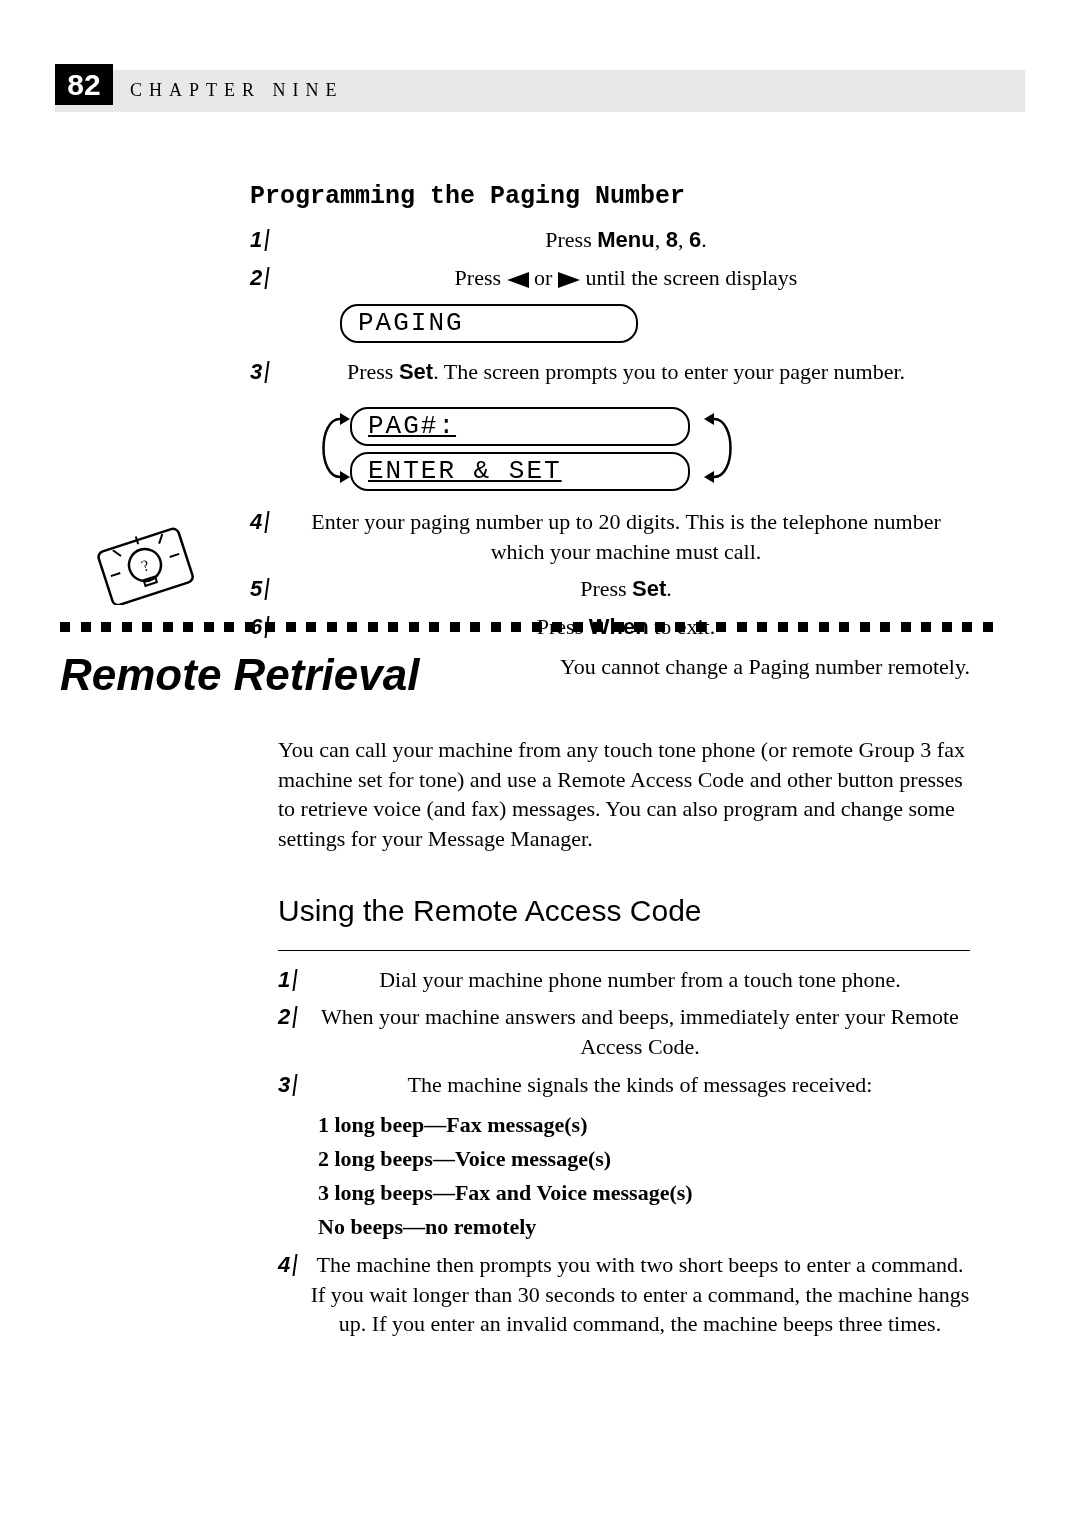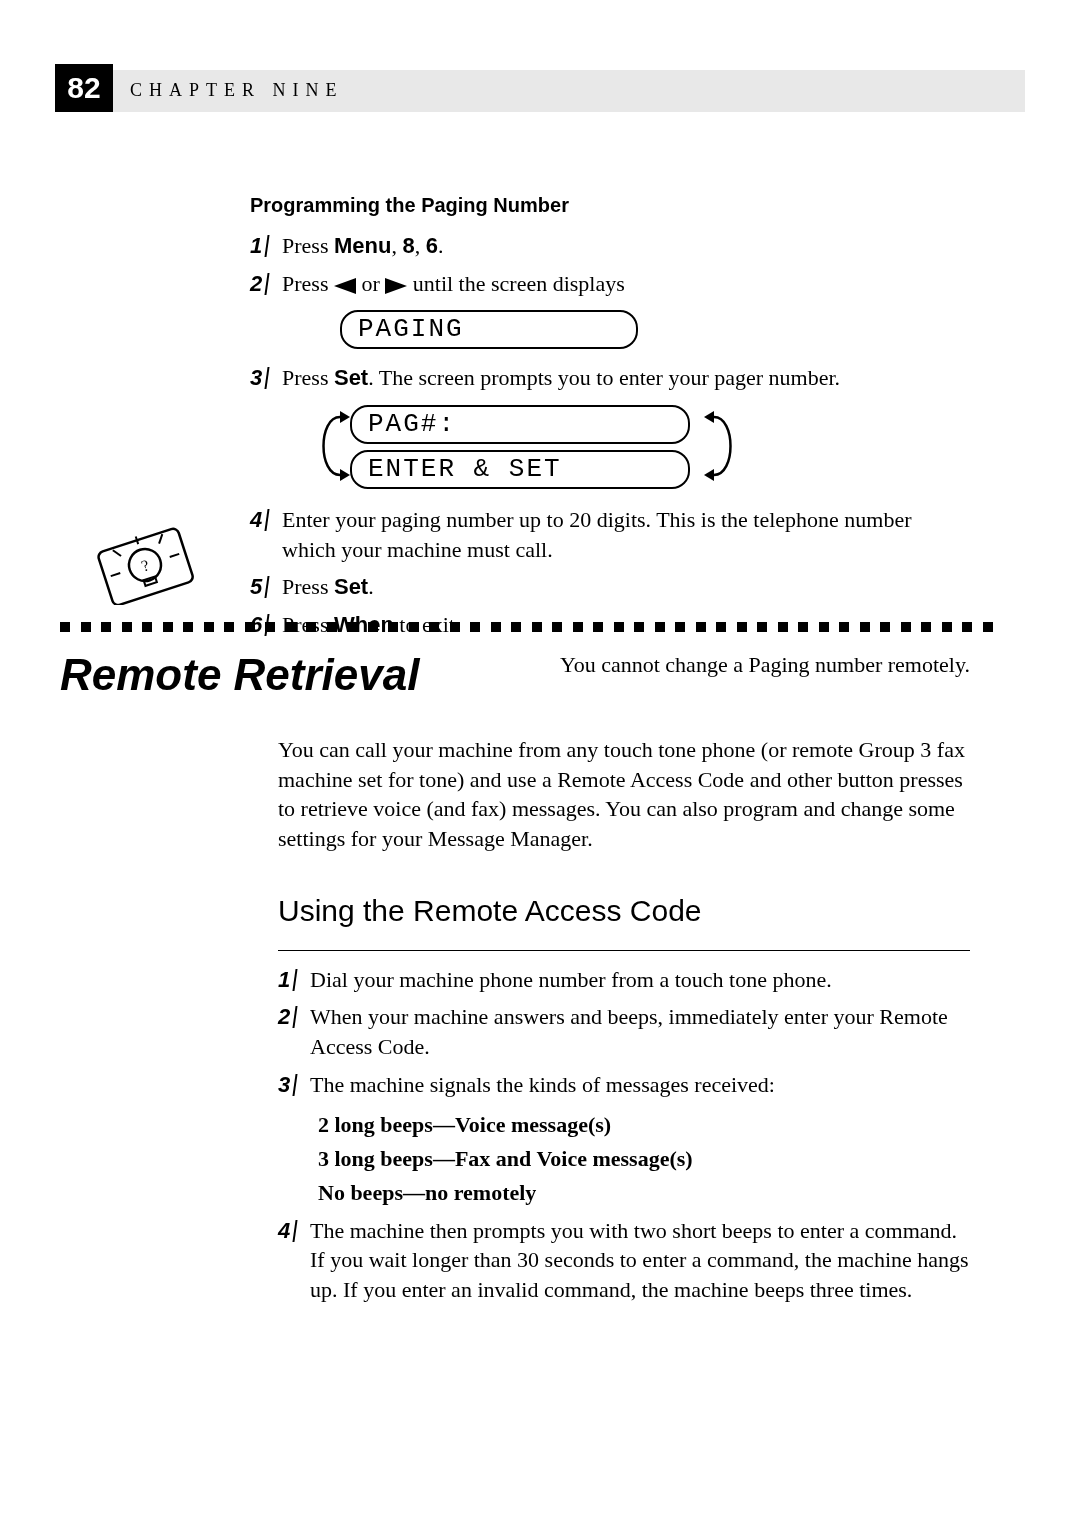--- a/index.html
+++ b/index.html
@@ -24,21 +24,21 @@
     left: 55px;
     right: 55px;
     height: 42px;
     background: #e8e8e8;
   }
   .page-badge {
     position: absolute;
     left: 0;
     top: -6px;
     width: 58px;
-    height: 48px;
+    height: 41px;
     background: #000;
     color: #fff;
     font-family: Arial, Helvetica, sans-serif;
     font-weight: 700;
     font-size: 30px;
     display: flex;
     align-items: center;
     justify-content: center;
   }
   .chapter-label {
@@ -60,24 +60,24 @@
 
   .content2 {
     position: absolute;
     left: 250px;
     right: 110px;
     top: 735px;
     margin-left: 28px;
   }
 
   h3.subhead {
-    font-family: Liberation Sans, sans-serif;
+    font-family: Liberation Mono, monospace;
     font-weight: 700;
-    font-size: 20px;
-    margin: 12px 0 14px 0;
+    font-size: 25px;
+    margin: 0 0 14px 0;
   }
 
   .step {
     display: flex;
     align-items: flex-start;
     margin: 4px 0 8px 0;
     font-size: 22px;
     line-height: 1.35;
   }
   .step-num {
@@ -101,42 +101,43 @@
   }
   .step-num-inner {
     display:inline-block;
     border-right: 2px solid #000;
     padding-right: 4px;
     line-height: 1;
     transform: skewX(-8deg);
   }
   .step-num-inner span { display:inline-block; transform: skewX(8deg); }
 
-  .step-body { flex: 1; }
+  .step-body { flex: 1; text-align: center; }
   .step-body b, .step-body strong { font-family: Arial, Helvetica, sans-serif; font-weight:700; }
 
   
   .lcd-wrap-single {
     margin: 12px 0 14px 90px;
   }
   .lcd {
     display: inline-block;
     border: 2.5px solid #000;
     border-radius: 18px;
     padding: 2px 18px 3px 16px;
     font-family: "Courier New", monospace;
     font-size: 26px;
     letter-spacing: 2px;
     min-width: 260px;
   }
 
   .lcd-pair {
-    margin: 12px 0 16px 80px;
+    margin: 20px 0 16px 80px;
     position: relative;
     width: 360px;
+    text-decoration: underline;
   }
   .lcd-pair .lcd { display:block; margin:6px 0; margin-left:20px; }
 
   
   .cycle-left, .cycle-right {
     position: absolute;
     width: 40px;
     height: 78px;
   }
   .cycle-left { left: -20px; top: 2px; }
@@ -375,20 +376,21 @@
       <div class="step-num"><span class="step-num-inner"><span>2</span></span></div>
       <div class="step-body">When your machine answers and beeps, immediately enter your Remote Access Code.</div>
     </div>
 
     <div class="step">
       <div class="step-num"><span class="step-num-inner"><span>3</span></span></div>
       <div class="step-body">The machine signals the kinds of messages received:</div>
     </div>
 
     <div class="signal-list">
+      <div>1 long beep—Fax message(s)</div>
       <div>2 long beeps—Voice message(s)</div>
       <div>3 long beeps—Fax and Voice message(s)</div>
       <div>No beeps—no remotely</div>
     </div>
 
     <div class="step">
       <div class="step-num"><span class="step-num-inner"><span>4</span></span></div>
       <div class="step-body">The machine then prompts you with two short beeps to enter a command. If you wait longer than 30 seconds to enter a command, the machine hangs up. If you enter an invalid command, the machine beeps three times.</div>
     </div>
   </div>

